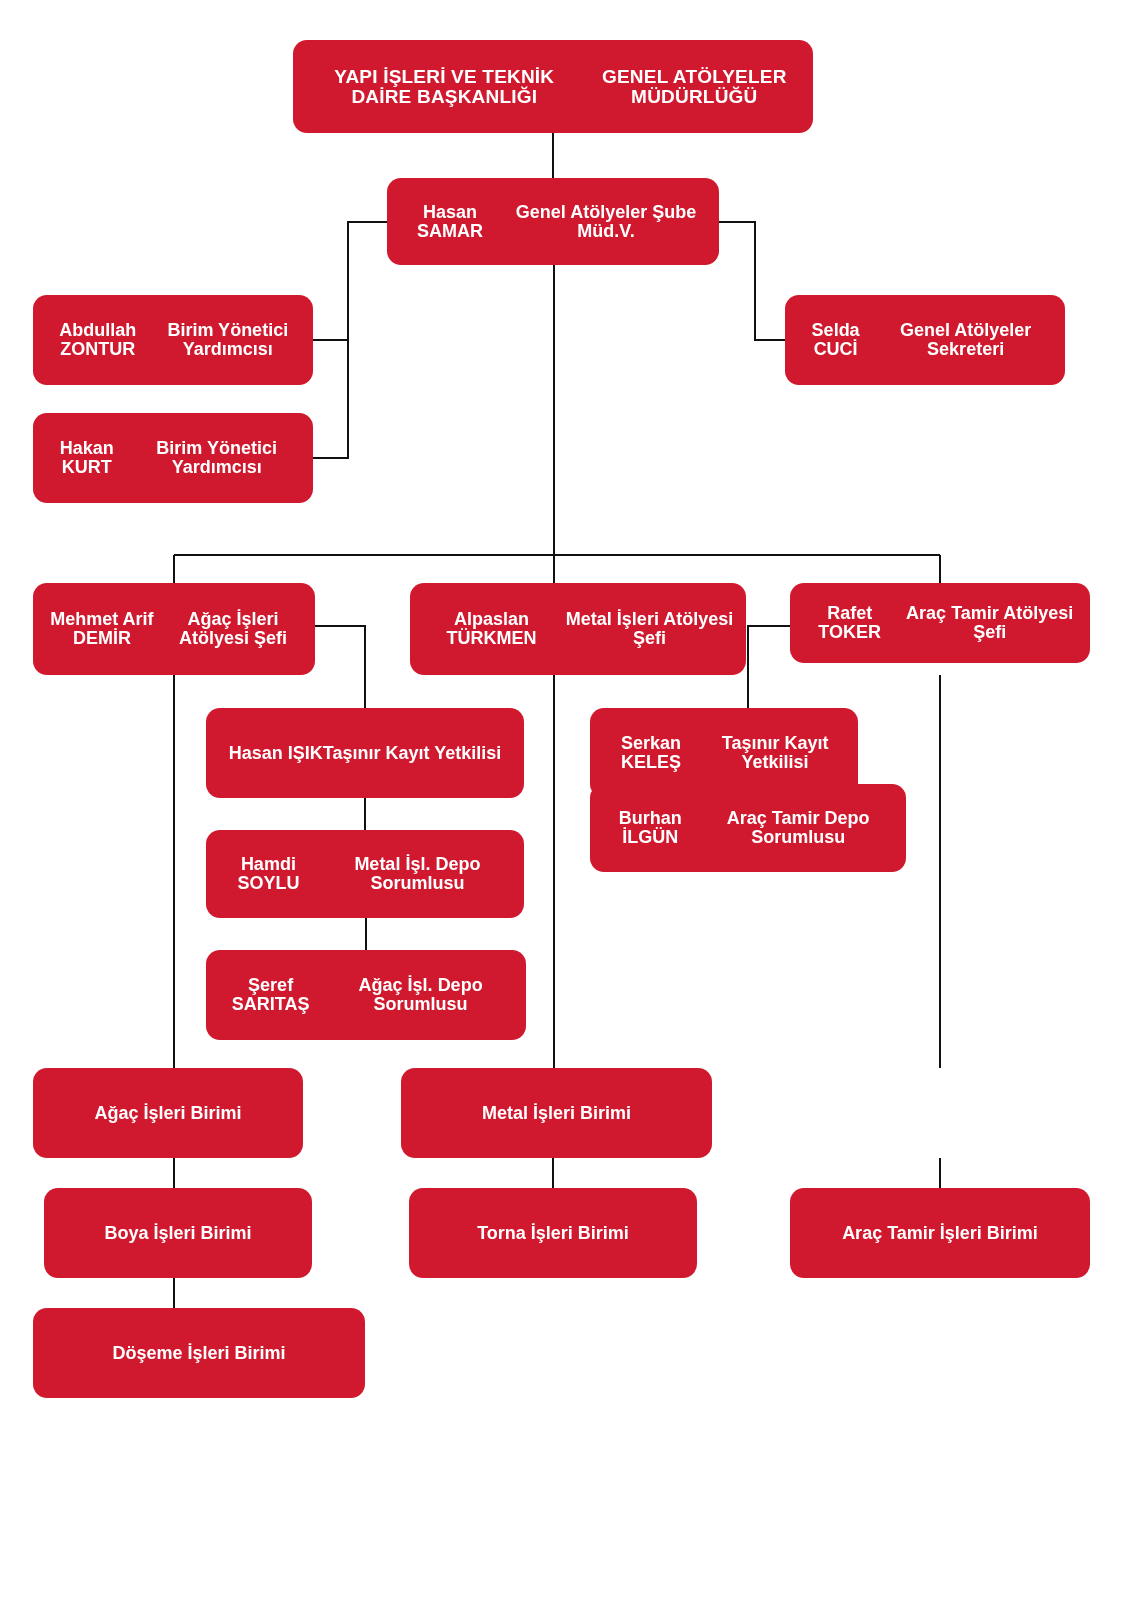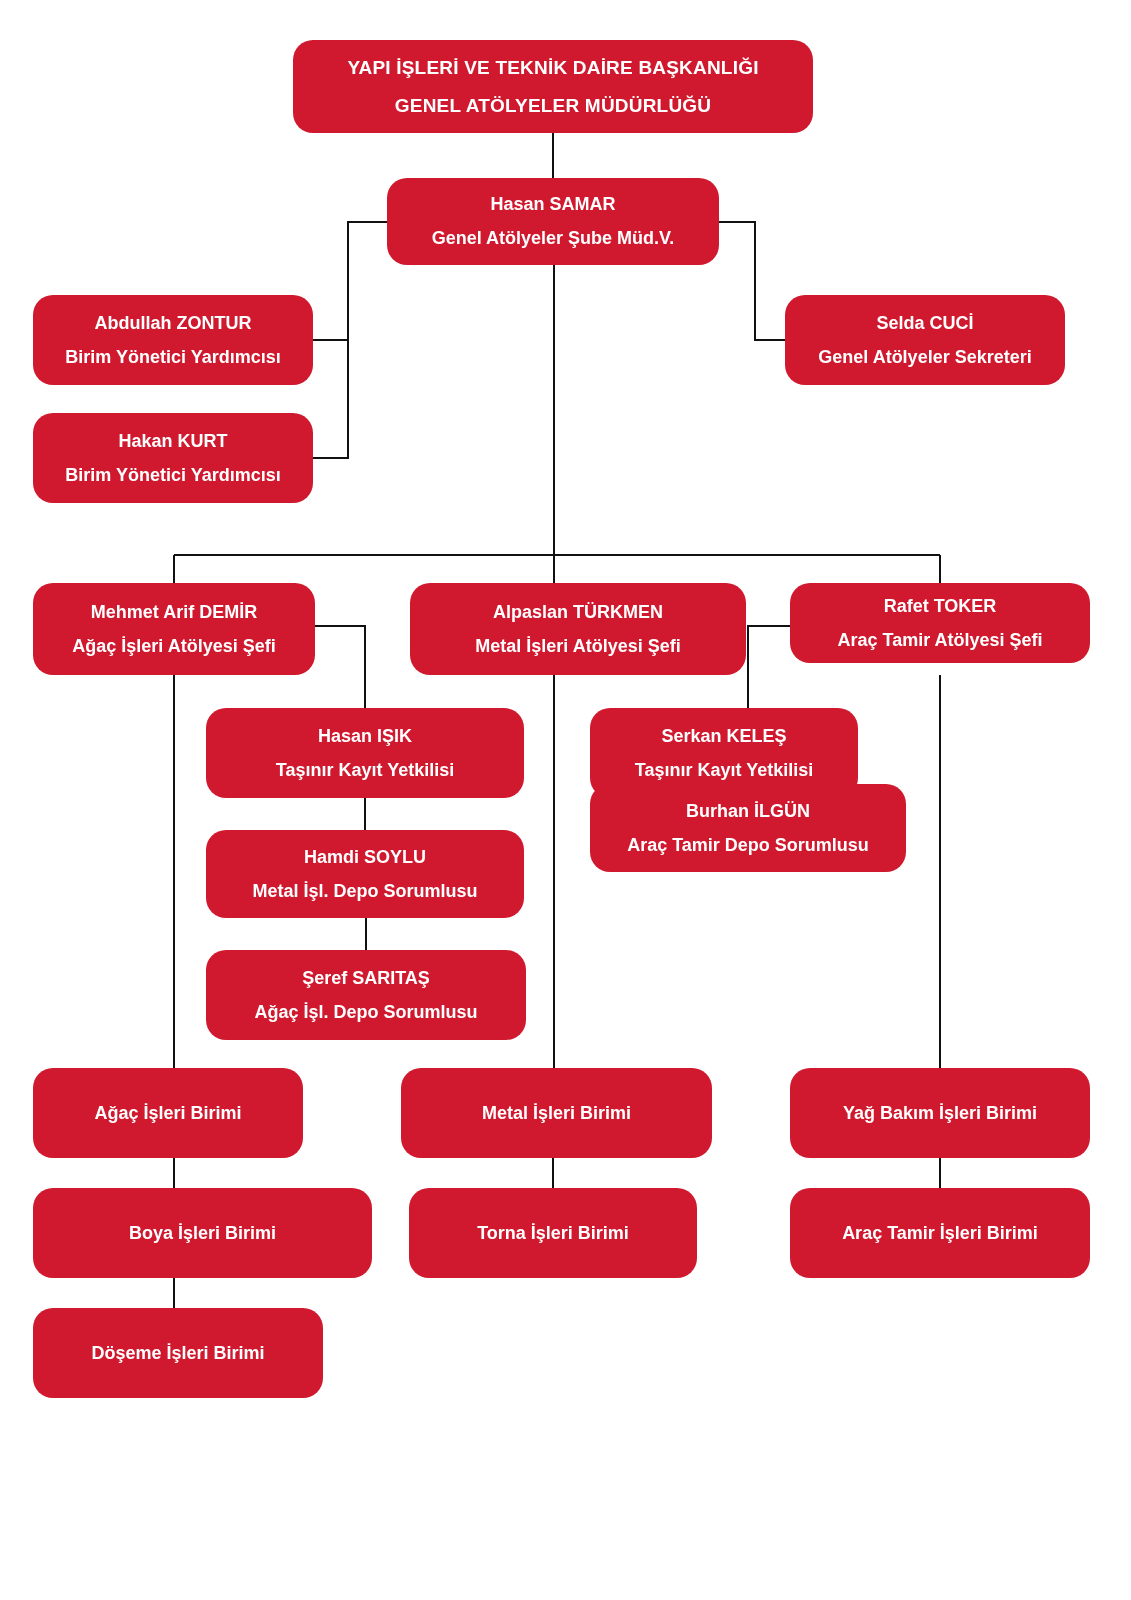--- a/index.html
+++ b/index.html
@@ -25,23 +25,22 @@
   .connector{
     stroke:var(--line-color);
     stroke-width:2;
     fill:none;
   }
   .node{
     position:absolute;
     z-index:2;
     background:var(--box-color);
     color:var(--text-color);
-    border-radius:20px;
+    border-radius:14px;
     display:flex;
-    flex-direction:column;
     justify-content:center;
     align-items:center;
     text-align:center;
     row-gap:15px;
     font-weight:700;
     font-size:18px;
     line-height:1.05;
     padding:4px 10px;
     box-sizing:border-box;
   }
@@ -141,33 +140,30 @@
   </div>
 
   <div class="node" style="left:33px;top:1068px;width:270px;height:90px">
     <span class="nm">Ağaç İşleri Birimi</span>
   </div>
 
   <div class="node" style="left:401px;top:1068px;width:311px;height:90px">
     <span class="nm">Metal İşleri Birimi</span>
   </div>
 
-  <div class="node" style="left:790px;top:1068px;width:300px;height:90px">
-    <span class="nm">Yağ Bakım İşleri Birimi</span>
-  </div>
 
-  <div class="node" style="left:33px;top:1188px;width:339px;height:90px">
+  <div class="node" style="left:44px;top:1188px;width:268px;height:90px">
     <span class="nm">Boya İşleri Birimi</span>
   </div>
 
   <div class="node" style="left:409px;top:1188px;width:288px;height:90px">
     <span class="nm">Torna İşleri Birimi</span>
   </div>
 
   <div class="node" style="left:790px;top:1188px;width:300px;height:90px">
     <span class="nm">Araç Tamir İşleri Birimi</span>
   </div>
 
-  <div class="node" style="left:33px;top:1308px;width:290px;height:90px">
+  <div class="node" style="left:33px;top:1308px;width:332px;height:90px">
     <span class="nm">Döşeme İşleri Birimi</span>
   </div>
 
 </div>
 
 </body></html>

